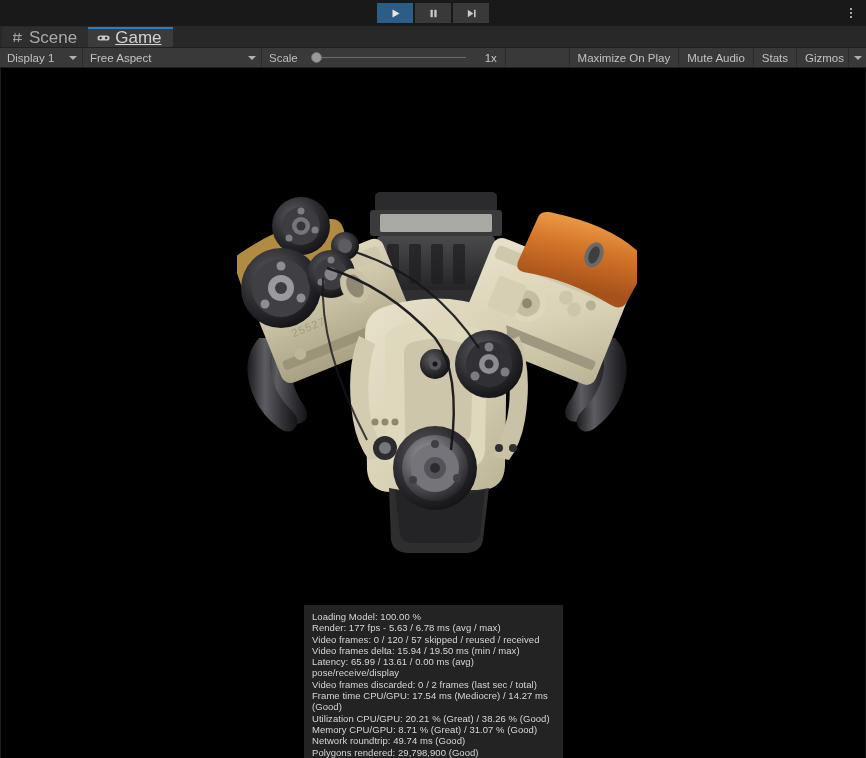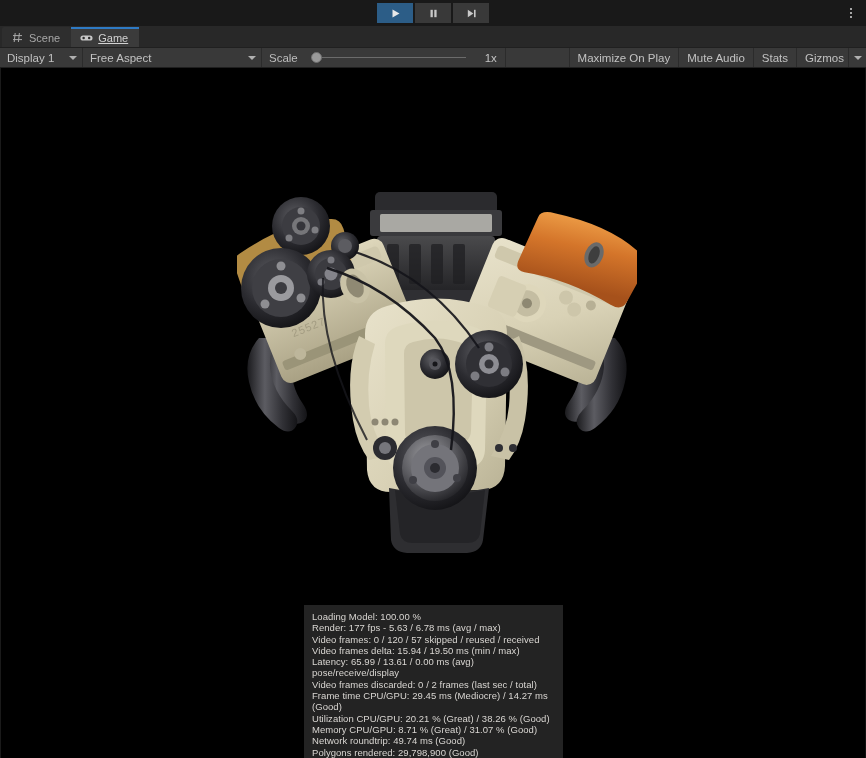--- a/index.html
+++ b/index.html
@@ -51,21 +51,21 @@
     position:relative;
   }
   .tabbar::after{
     content:""; position:absolute; left:0; right:0; bottom:0; height:1px;
     background:#202020;
   }
   .tab {
     height:21px;
     display:flex; align-items:center; gap:5px;
     padding:0 11px 0 9px;
-    font-size:11px;
+    font-size:17px;
     color:#b4b4b4;
     background:#333333;
     cursor:pointer;
     position:relative;
     border-top-left-radius:2px;
     border-top-right-radius:2px;
   }
   .tab.inactive { background:#2e2e2e; color:#a8a8a8; }
   .tab.active {
     background:#3b3b3b;
@@ -447,21 +447,21 @@
       </svg>
     </div>
 
     <div class="stats-panel">
       <div class="line">Loading Model: 100.00 %</div>
       <div class="line">Render: 177 fps - 5.63 / 6.78 ms (avg / max)</div>
       <div class="line">Video frames: 0 / 120 / 57 skipped / reused / received</div>
       <div class="line">Video frames delta: 15.94 / 19.50 ms (min / max)</div>
       <div class="line">Latency: 65.99 / 13.61 / 0.00 ms (avg) pose/receive/display</div>
       <div class="line">Video frames discarded: 0 / 2 frames (last sec / total)</div>
-      <div class="line">Frame time CPU/GPU: 29.45 ms (Mediocre) / 14.27 ms (Good)</div>
+      <div class="line">Frame time CPU/GPU: 17.54 ms (Mediocre) / 14.27 ms (Good)</div>
       <div class="line">Utilization CPU/GPU: 20.21 % (Great) / 38.26 % (Good)</div>
       <div class="line">Memory CPU/GPU: 8.71 % (Great) / 31.07 % (Good)</div>
       <div class="line">Network roundtrip: 49.74 ms (Good)</div>
       <div class="line">Polygons rendered: 29,798,900 (Good)</div>
     </div>
 
   </div>
 </div>
 
 </body></html>

